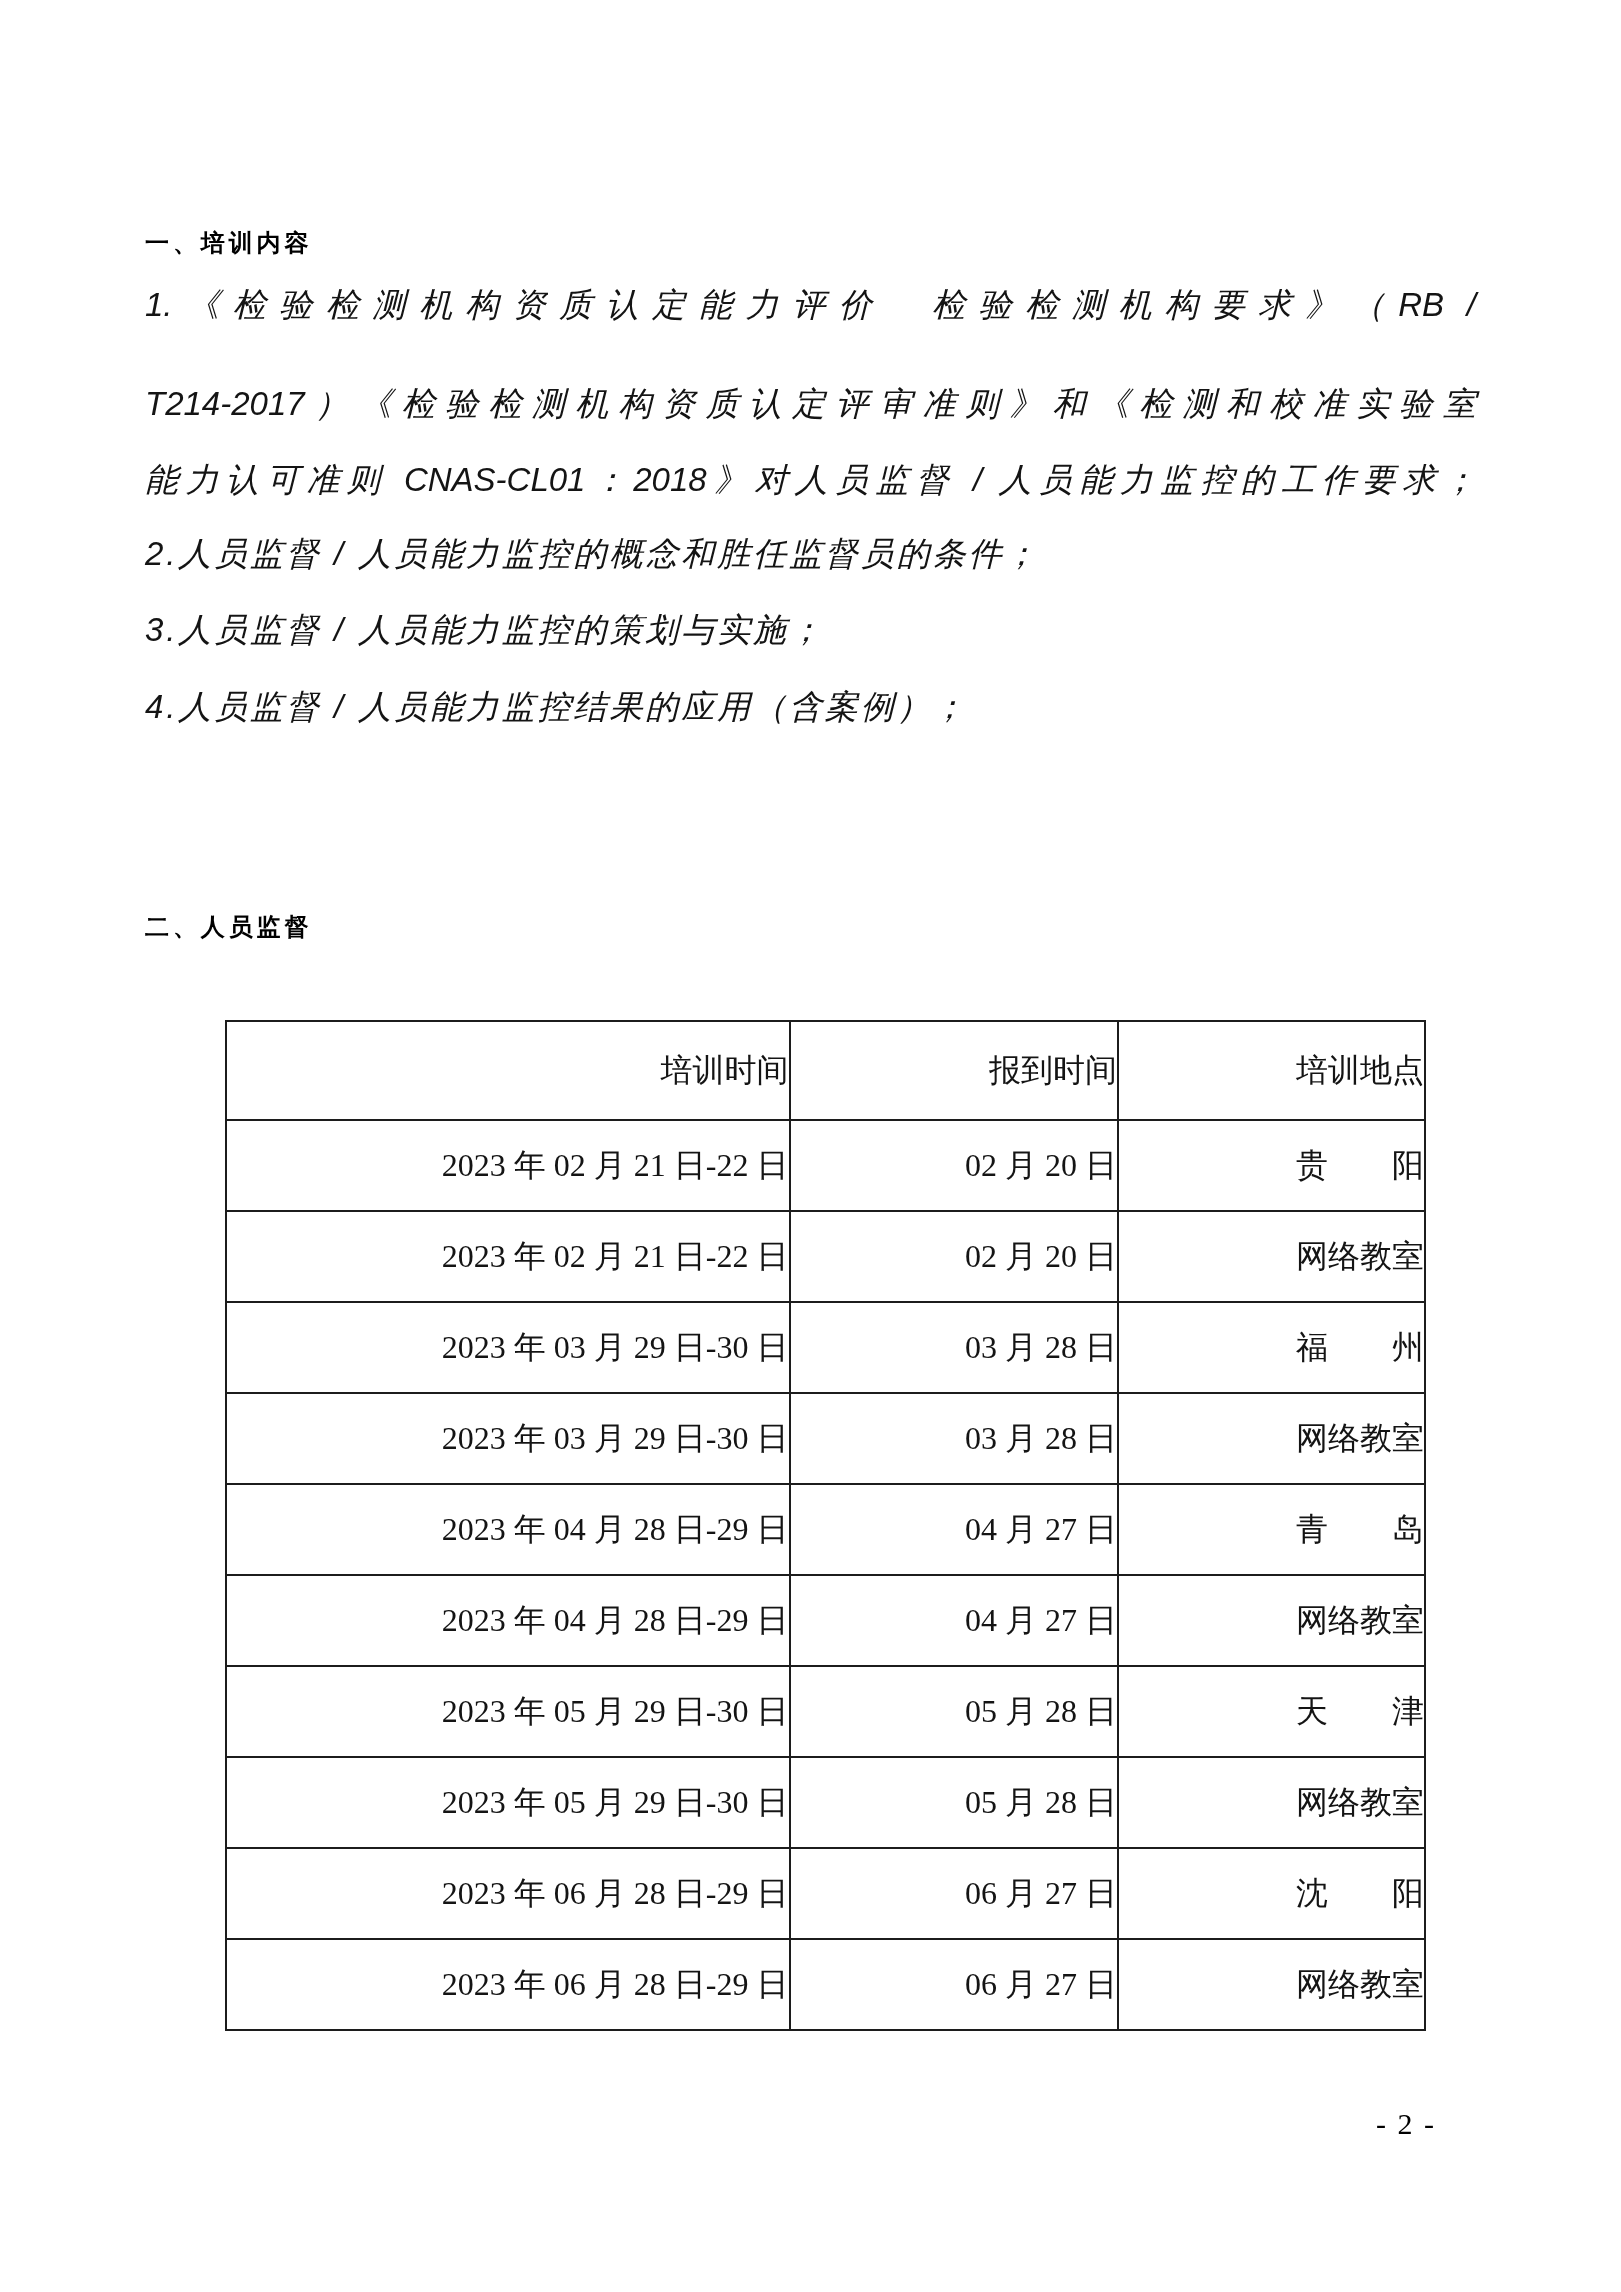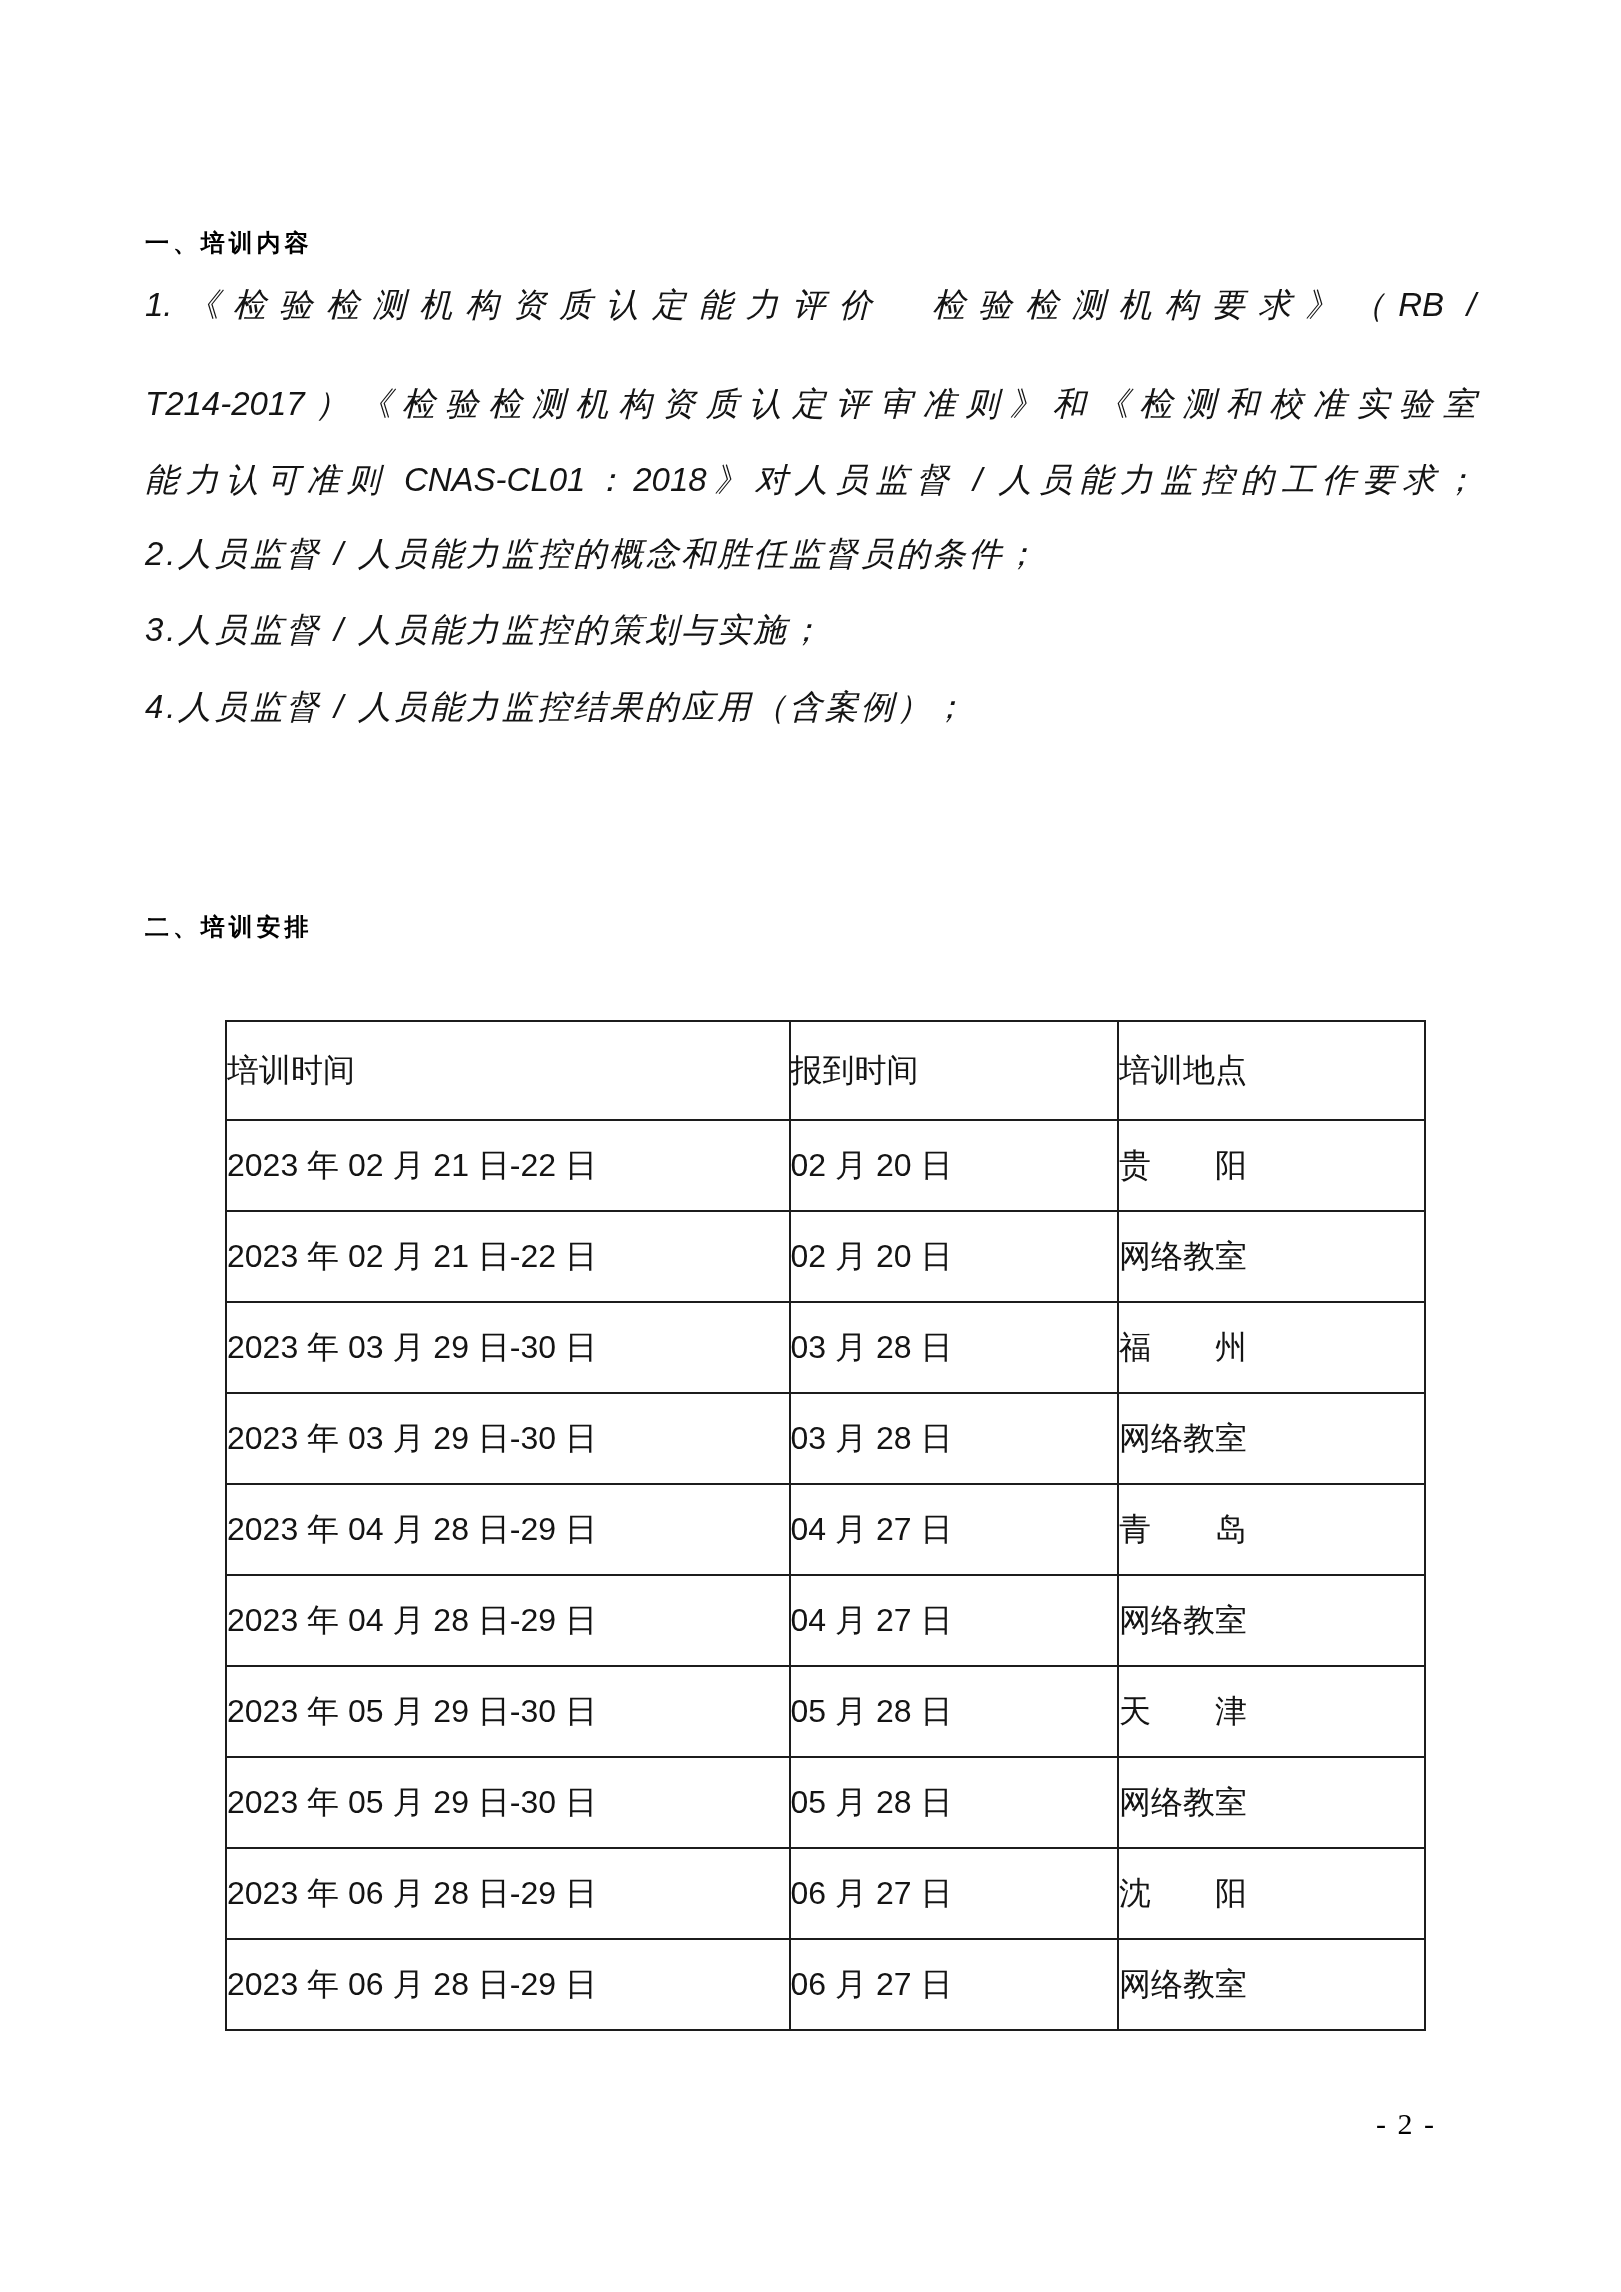--- a/index.html
+++ b/index.html
@@ -51,26 +51,27 @@
     width: 1201px;
     border-collapse: collapse;
     table-layout: fixed;
     font-size: 32px;
     color: #141414;
   }
   table.schedule th, table.schedule td {
     border: 2px solid #1c1c1c;
     border-top-width: 2.9px;
     border-bottom-width: 2.9px;
-    text-align: left;
+    text-align: right;
     vertical-align: middle;
     font-weight: normal;
     padding: 0;
     overflow: hidden;
     white-space: nowrap;
+    font-family: Liberation Serif, serif;
   }
   table.schedule th { height: 97px; }
   table.schedule td { height: 89px; }
   .footer {
     left: 1376px;
     top: 2107px;
     font-family: "Liberation Serif", serif;
     font-size: 30px;
     color: #000000;
     letter-spacing: 2px;
@@ -85,21 +86,21 @@
   <div class="abs heading" style="top:220px;">一、培训内容</div>
 
   <div class="abs bodyline just" style="top:282px;">1.《检验检测机构资质认定能力评价　检验检测机构要求》（RB /</div>
   <div class="abs bodyline just" style="top:359px;margin-top:22px;">T214-2017）《检验检测机构资质认定评审准则》和《检测和校准实验室</div>
   <div class="abs bodyline just" style="top:435px;margin-top:22px;">能力认可准则 CNAS-CL01：2018》对人员监督 / 人员能力监控的工作要求；</div>
 
   <div class="abs bodyline item" style="top:511px;">2.人员监督 / 人员能力监控的概念和胜任监督员的条件；</div>
   <div class="abs bodyline item" style="top:587px;">3.人员监督 / 人员能力监控的策划与实施；</div>
   <div class="abs bodyline item" style="top:664px;">4.人员监督 / 人员能力监控结果的应用（含案例）；</div>
 
-  <div class="abs heading" style="top:904px;">二、培训安排</div>
+  <div class="abs heading" style="top:904px;">二、人员监督</div>
 
   <table class="schedule">
     <colgroup>
       <col style="width:47%;">
       <col style="width:27.4%;">
       <col style="width:25.6%;">
     </colgroup>
     <thead>
       <tr>
         <th>培训时间</th>

